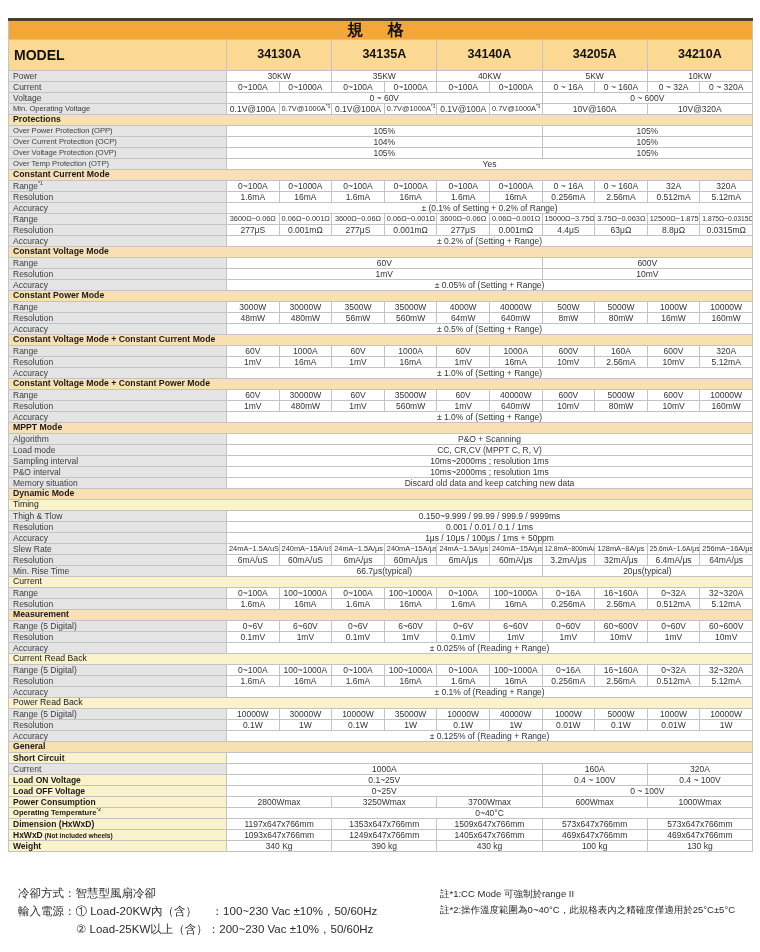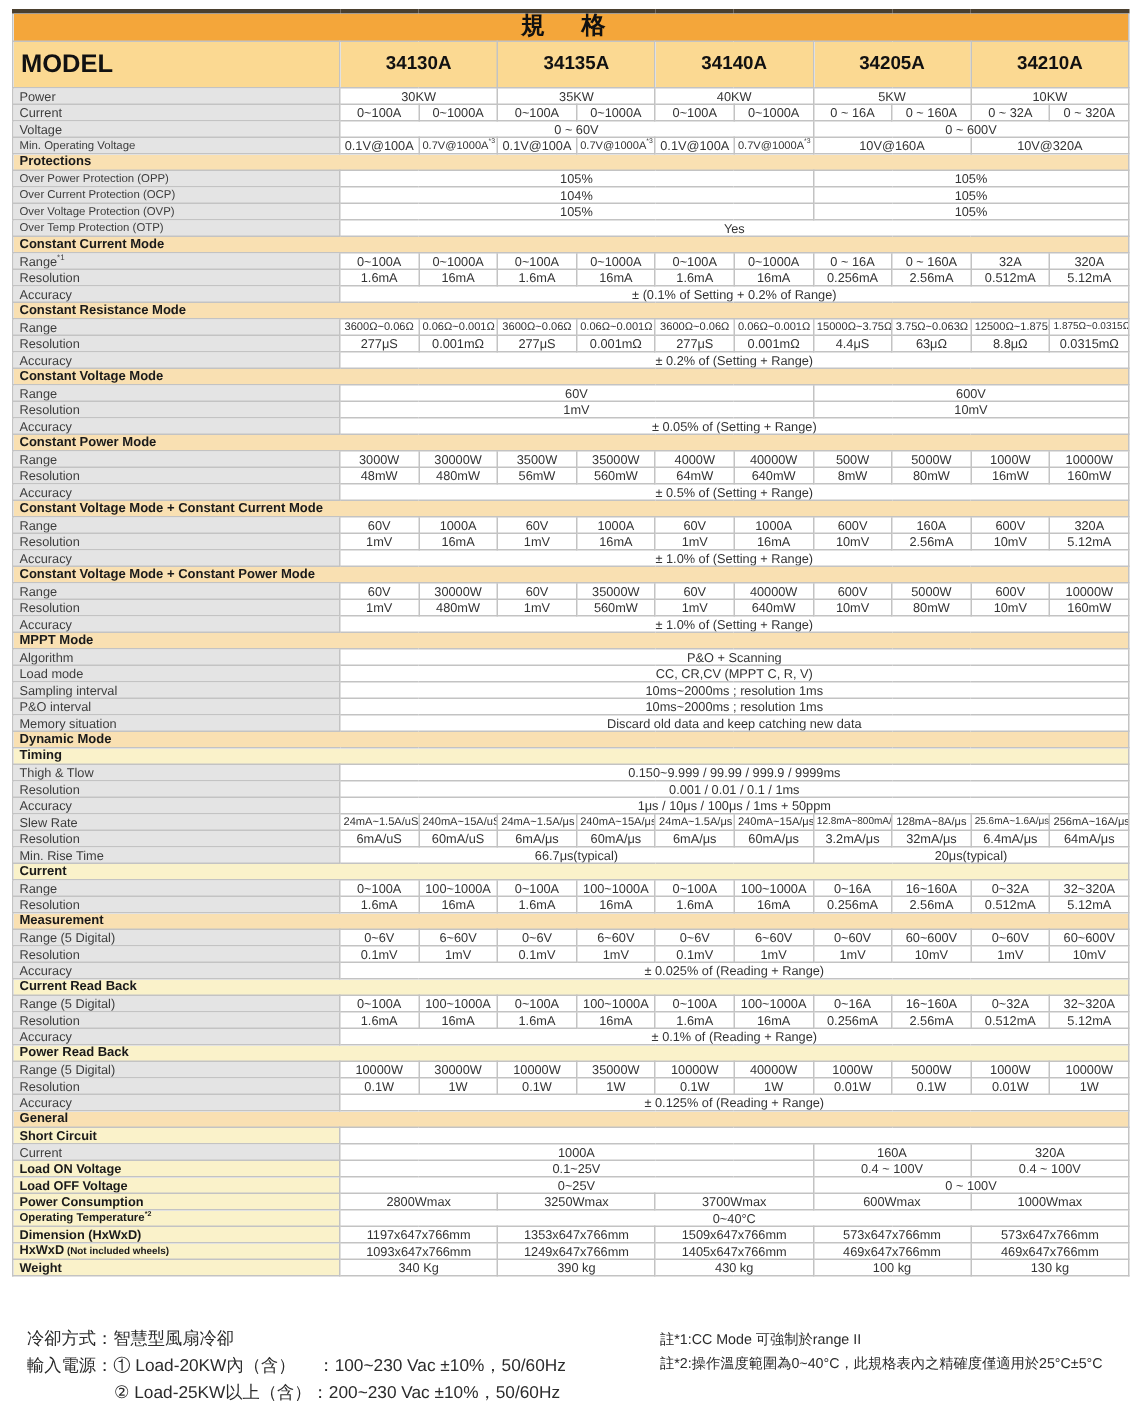--- a/index.html
+++ b/index.html
@@ -1,47 +1,47 @@
 <!DOCTYPE html>
 <html><head>
 <meta charset="utf-8">
 <style>
   * { margin:0; padding:0; box-sizing:border-box; }
   body {
     width:760px; height:952px; background:#ffffff;
     font-family:"Liberation Sans", sans-serif; position:relative;
     color:#222; overflow:hidden;
   }
-  .spec-wrap { position:absolute; left:8px; top:6px; width:744px; }
+  .spec-wrap { position:absolute; left:8px; top:18px; width:744px; }
   table.spec {
     border-collapse:collapse; table-layout:fixed; width:744px;
     border:1px solid #9a9a9a; border-top:3px solid #4a3f2e;
   }
   td {
     border:1px solid #c3c3c3; height:11px; padding:0 2px;
     font-size:8.5px; line-height:1.05; text-align:center;
     white-space:nowrap; overflow:hidden; color:#333;
   }
   td.title-cell {
     background:#f4a63a; color:#111; font-weight:bold; font-size:16px;
     height:20px; letter-spacing:10px; text-align:center;
   }
   td.model-lbl {
-    background:#fbd992; font-weight:bold; font-size:17px;
+    background:#fbd992; font-weight:bold; font-size:14px;
     text-align:left; padding-left:5px; height:15px; color:#111;
   }
   td.model {
     background:#fbd992; font-weight:bold; font-size:12.5px; height:31px; color:#111;
   }
   tr.section td {
     background:#f9e0b2; font-weight:bold; text-align:left;
     padding-left:4px; color:#1a1a1a; font-size:8.7px;
   }
   tr.subsection td {
-    background:#faf2ca; font-weight:bold; text-align:left;
+    background:#faf2ca; font-weight:normal; text-align:left;
     padding-left:4px; color:#1a1a1a; font-size:8.7px;
   }
   td.lbl {
     background:#e4e4e4; text-align:left; padding-left:4px; color:#3c3c3c;
   }
   td.lbl.bold { background:#faf2ca; font-weight:bold; color:#1a1a1a; }
   td.sm { font-size:7.4px; }
   td.xs { font-size:6.7px; }
   td.lbl.sm { font-size:7.6px; }
   sup { font-size:0.62em; vertical-align:super; line-height:0; }
@@ -173,23 +173,20 @@
           <td colspan="1">16mA</td>
           <td colspan="1">0.256mA</td>
           <td colspan="1">2.56mA</td>
           <td colspan="1">0.512mA</td>
           <td colspan="1">5.12mA</td>
         </tr>
         <tr>
           <td class="lbl">Accuracy</td>
           <td colspan="10">± (0.1% of Setting + 0.2% of Range)</td>
         </tr>
-        <tr class="section">
-          <td colspan="11">Constant Resistance Mode</td>
-        </tr>
         <tr>
           <td class="lbl">Range</td>
           <td colspan="1" class="sm">3600Ω~0.06Ω</td>
           <td colspan="1" class="sm">0.06Ω~0.001Ω</td>
           <td colspan="1" class="sm">3600Ω~0.06Ω</td>
           <td colspan="1" class="sm">0.06Ω~0.001Ω</td>
           <td colspan="1" class="sm">3600Ω~0.06Ω</td>
           <td colspan="1" class="sm">0.06Ω~0.001Ω</td>
           <td colspan="1" class="sm">15000Ω~3.75Ω</td>
           <td colspan="1" class="sm">3.75Ω~0.063Ω</td>

